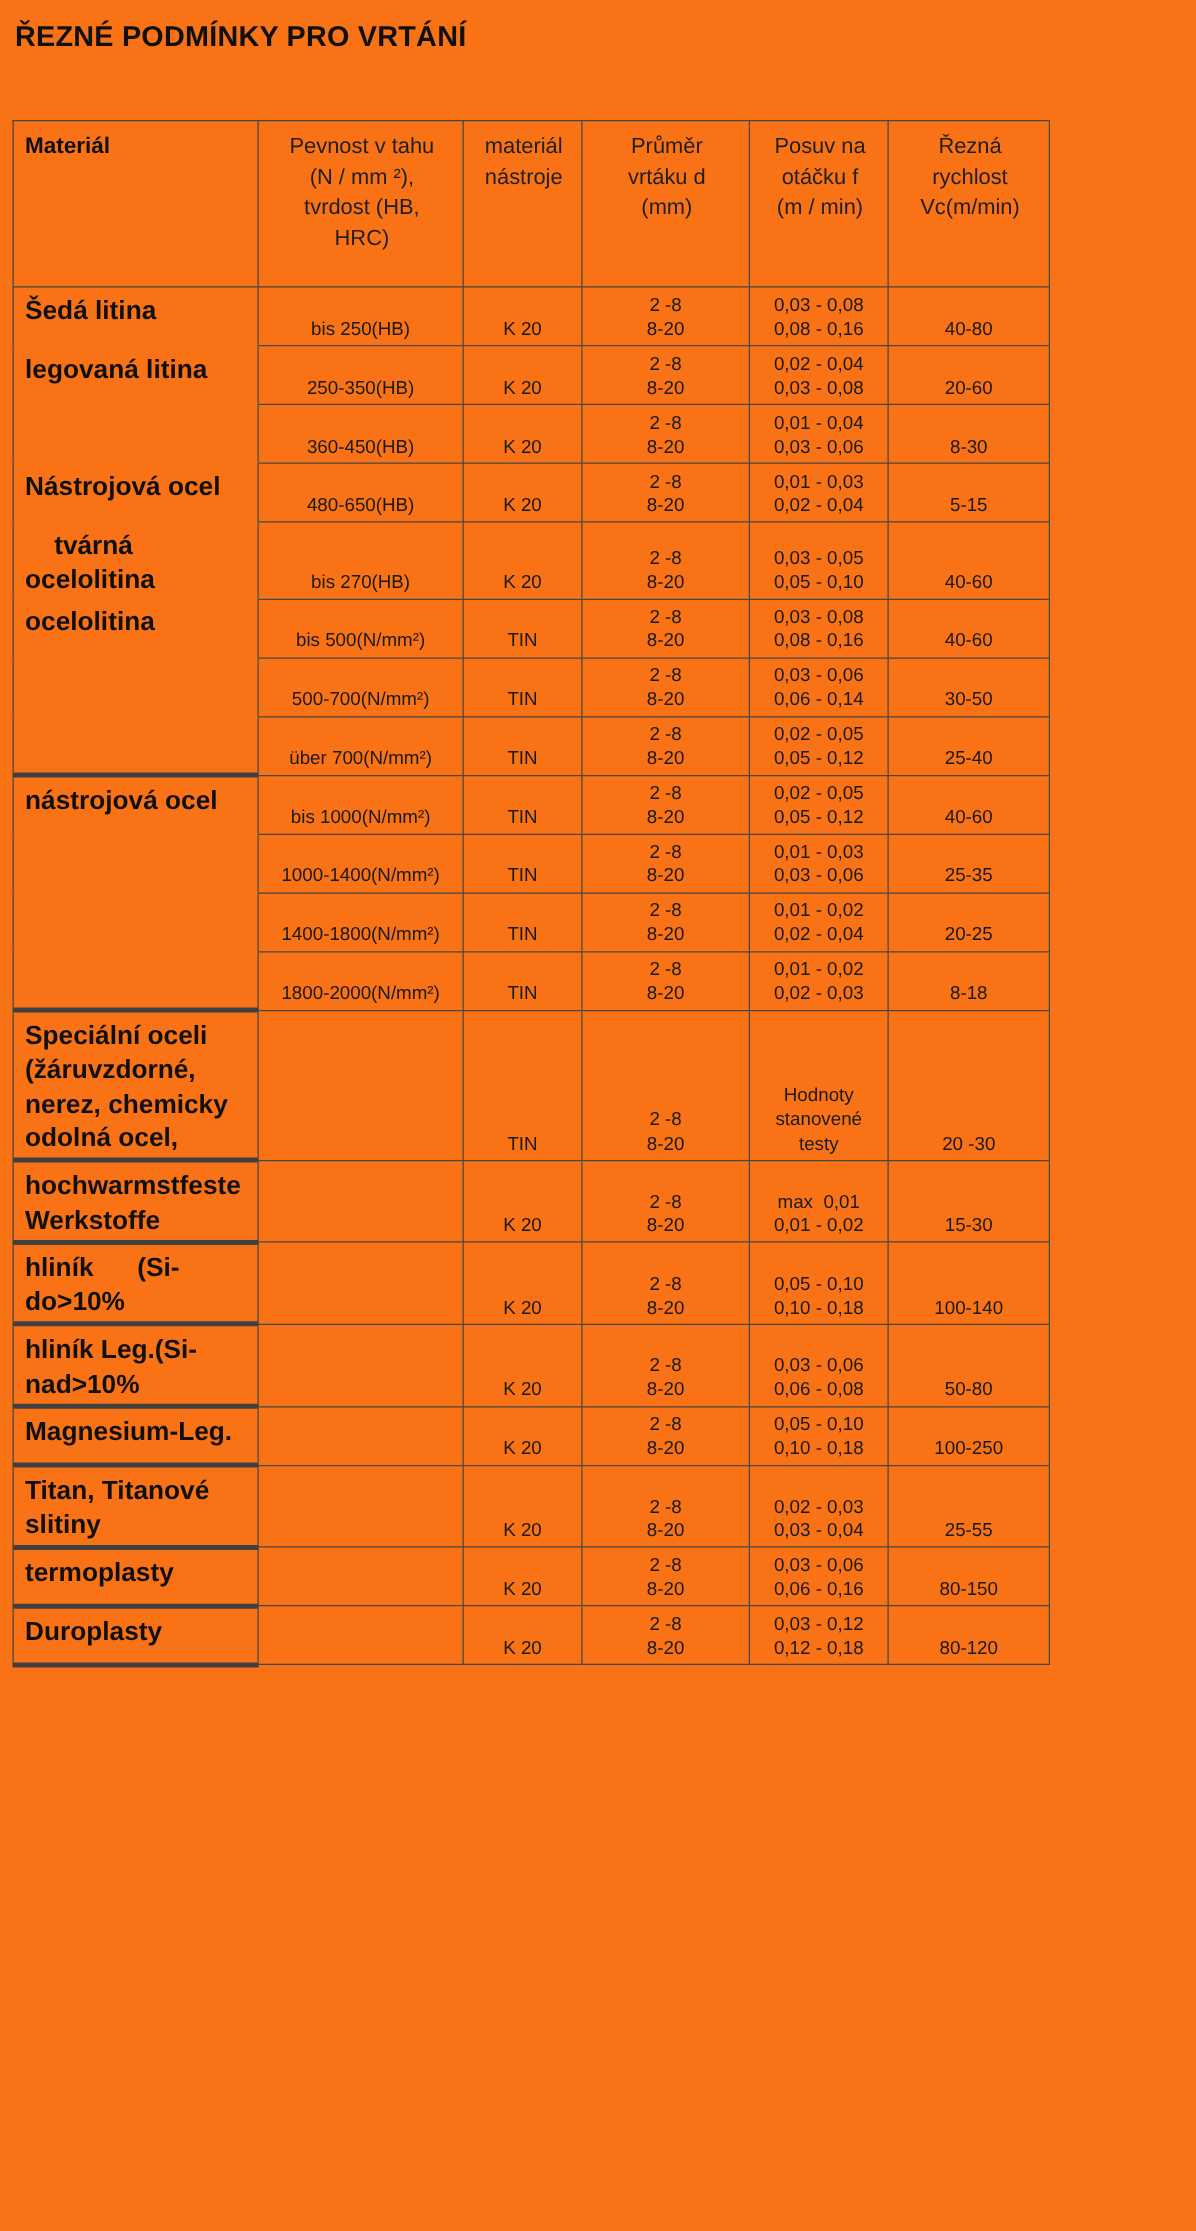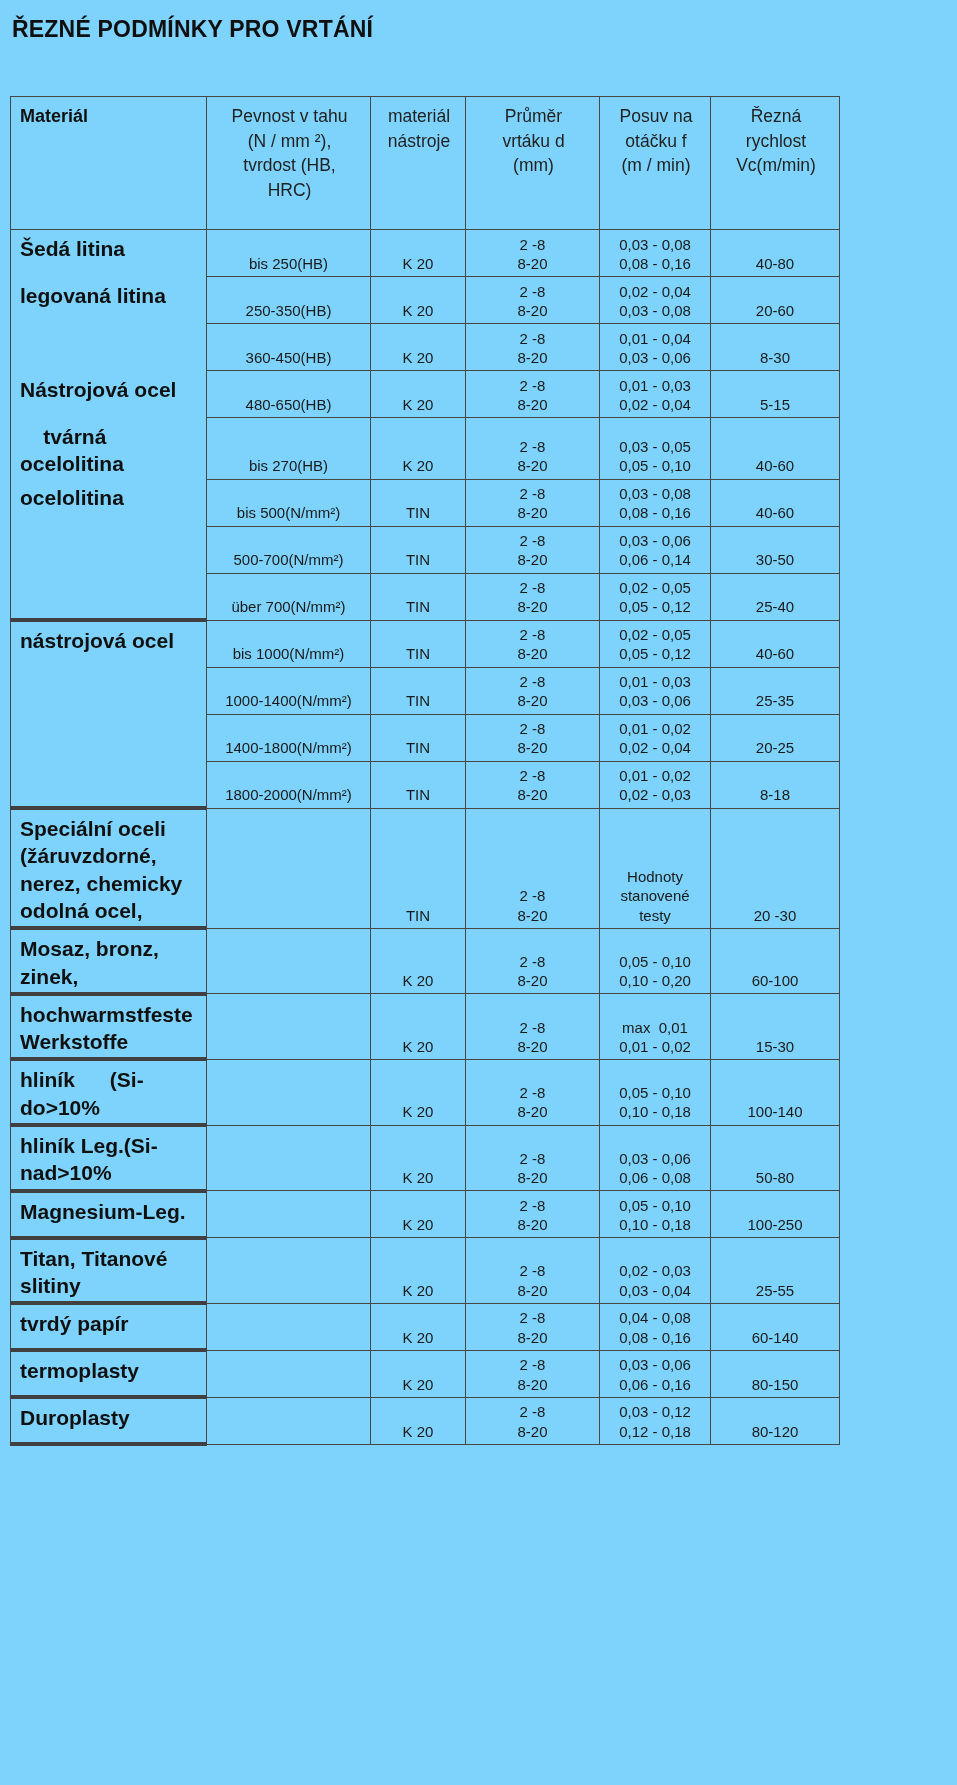--- a/index.html
+++ b/index.html
@@ -6,21 +6,21 @@
   html, body { margin: 0; padding: 0; background: #ffffff; }
   body {
     font-family: "Liberation Sans", sans-serif;
     color: #141414;
     width: 957px;
   }
   .page {
     width: 957px;
     min-height: 1785px;
     padding: 10px 0 30px 10px;
-    background: #7dd3fc;
+    background: #f97316;
   }
   .title {
     font-size: 23px;
     font-weight: bold;
     margin: 6px 0 0 2px;
     color: #101010;
     letter-spacing: 0.2px;
   }
   table.cond {
     border-collapse: collapse;
@@ -244,31 +244,20 @@
           <td class="col-strength"></td>
           <td class="col-tool">TIN</td>
           <td class="col-diameter">2 -8
 8-20</td>
           <td class="col-feed">Hodnoty
 stanovené
 testy</td>
           <td class="col-speed">20 -30</td>
         </tr>
         <tr class="row-lg">
-          <td class="col-material mat-sep">Mosaz, bronz,
-zinek,</td>
-          <td class="col-strength"></td>
-          <td class="col-tool">K 20</td>
-          <td class="col-diameter">2 -8
-8-20</td>
-          <td class="col-feed">0,05 - 0,10
-0,10 - 0,20</td>
-          <td class="col-speed">60-100</td>
-        </tr>
-        <tr class="row-lg">
           <td class="col-material mat-sep">hochwarmstfeste
 Werkstoffe</td>
           <td class="col-strength"></td>
           <td class="col-tool">K 20</td>
           <td class="col-diameter">2 -8
 8-20</td>
           <td class="col-feed">max  0,01
 0,01 - 0,02</td>
           <td class="col-speed">15-30</td>
         </tr>
@@ -309,30 +298,20 @@
 slitiny</td>
           <td class="col-strength"></td>
           <td class="col-tool">K 20</td>
           <td class="col-diameter">2 -8
 8-20</td>
           <td class="col-feed">0,02 - 0,03
 0,03 - 0,04</td>
           <td class="col-speed">25-55</td>
         </tr>
         <tr>
-          <td class="col-material mat-sep">tvrdý papír</td>
-          <td class="col-strength"></td>
-          <td class="col-tool">K 20</td>
-          <td class="col-diameter">2 -8
-8-20</td>
-          <td class="col-feed">0,04 - 0,08
-0,08 - 0,16</td>
-          <td class="col-speed">60-140</td>
-        </tr>
-        <tr>
           <td class="col-material mat-sep">termoplasty</td>
           <td class="col-strength"></td>
           <td class="col-tool">K 20</td>
           <td class="col-diameter">2 -8
 8-20</td>
           <td class="col-feed">0,03 - 0,06
 0,06 - 0,16</td>
           <td class="col-speed">80-150</td>
         </tr>
         <tr>

